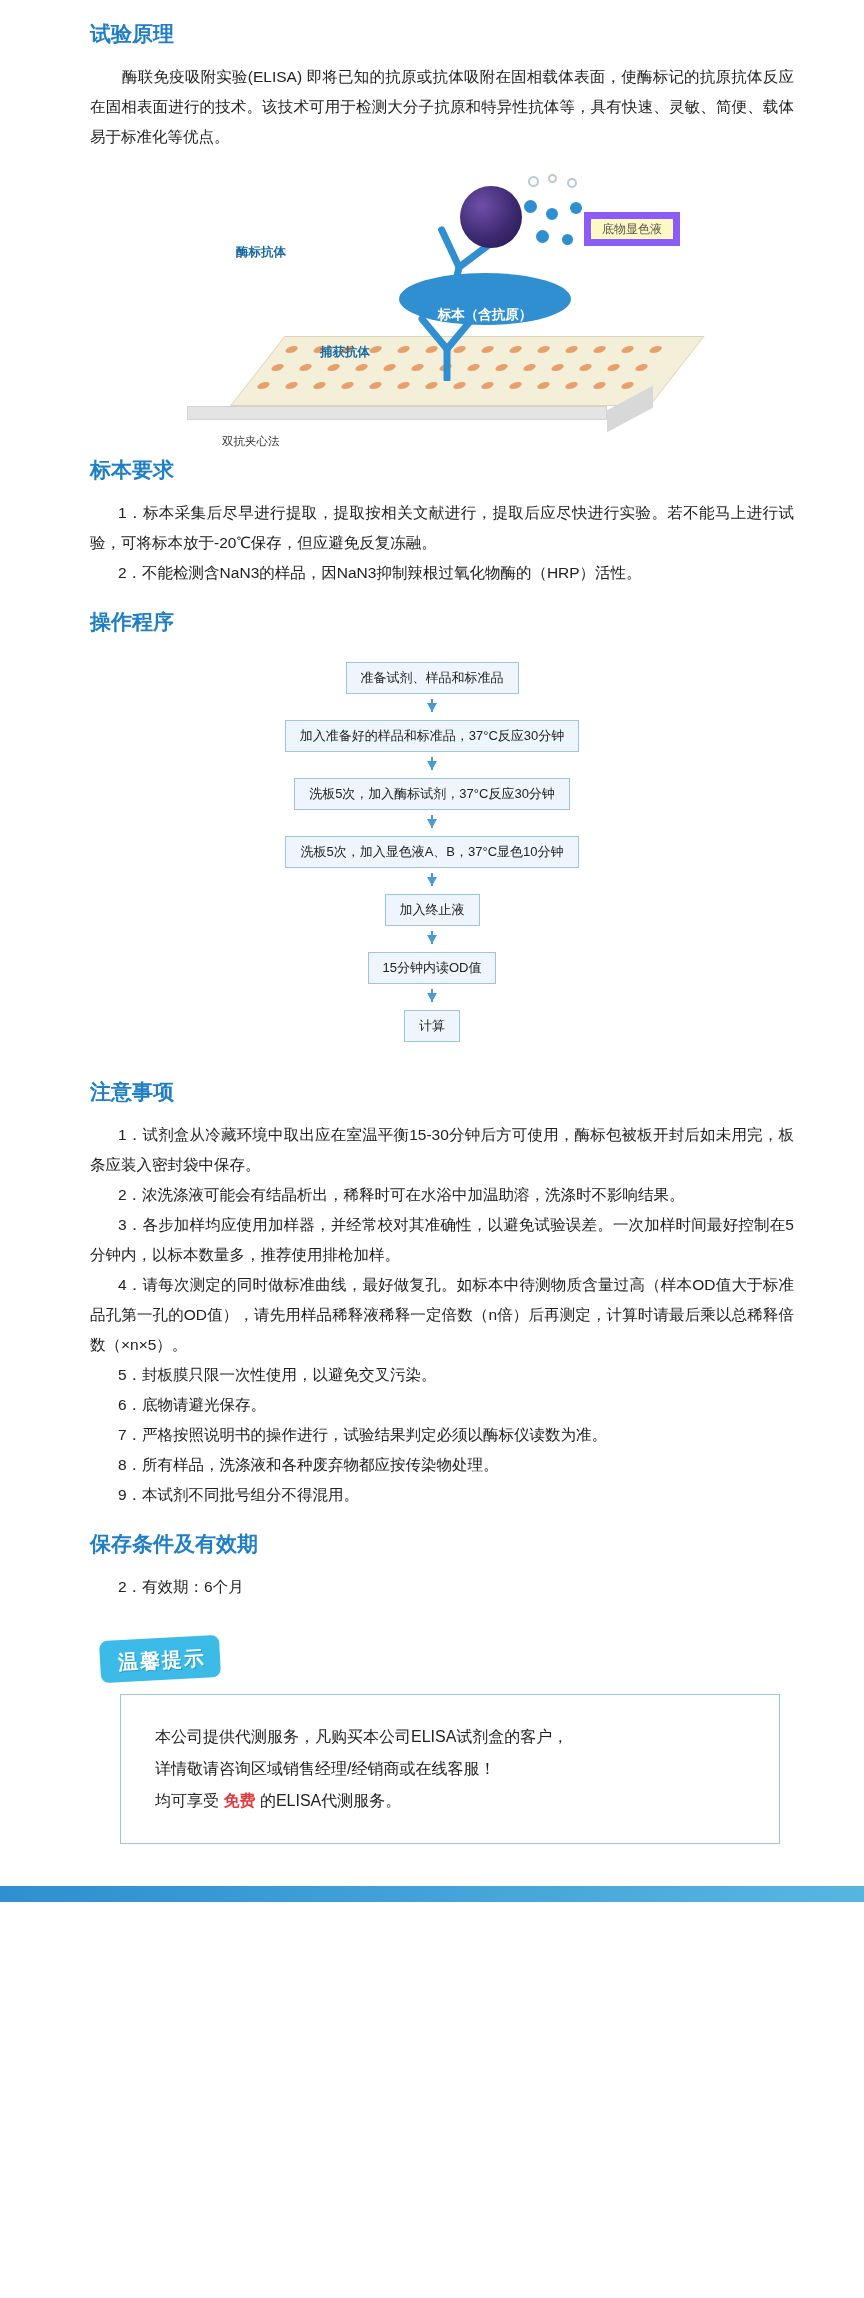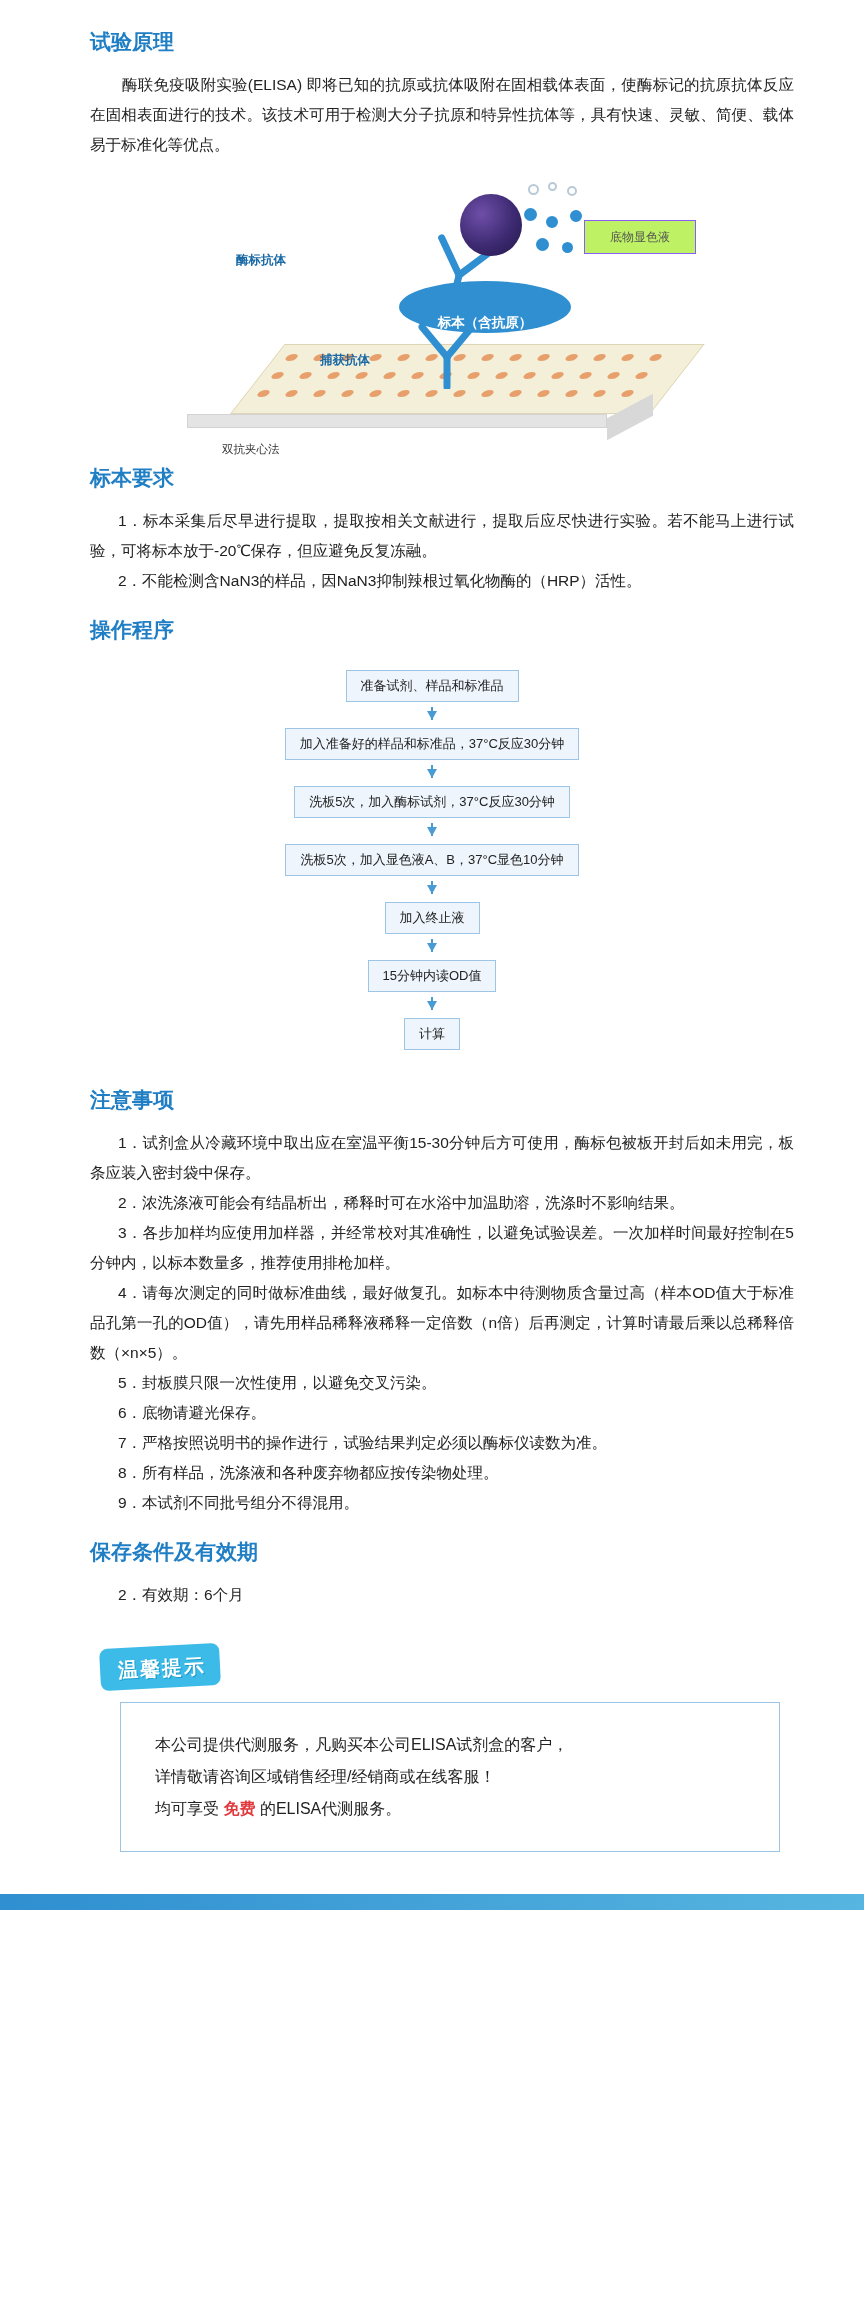--- a/index.html
+++ b/index.html
@@ -85,22 +85,22 @@
   .sphere {
     position:absolute; left: 290px; top: 20px; width: 62px; height: 62px; border-radius: 50%;
     background: radial-gradient(circle at 35% 32%, #6f4fa8 0%, #3d2a72 55%, #241748 100%);
   }
   .dots-circle {
     position:absolute; left: 352px; top: 8px; width: 110px; height: 90px;
   }
   .dot { position:absolute; border-radius:50%; border: 2px solid #2f8fd0; }
   .dot.filled { background: #2f8fd0; }
   .substrate-box {
-    position:absolute; left: 414px; top: 46px; width: 112px; height: 34px;
-    background: #bef264; border: 1px solid #8b5cf6;
+    position:absolute; left: 414px; top: 46px; width: 96px; height: 34px;
+    background: #fef9c3; border: 7px solid #8b5cf6;
     font-size: 12px; color: #555; display:flex; align-items:center; justify-content:center;
   }
   .fig-caption {
     position:absolute; left: 222px; top: 268px; font-size: 11.5px; color:#333;
   }
 
   
   .flow { width: 864px; padding: 12px 0 10px 0; }
   .flow-box {
     margin: 0 auto;
@@ -154,21 +154,21 @@
     background: linear-gradient(90deg,#2f8fd0 0%, #57b6e0 100%);
   }
   .spacer-sm { height: 14px; }
   .spacer-md { height: 26px; }
 </style>
 </head>
 <body>
 
 <div class="page">
 
-  <div class="section sec-pad" style="padding-top:28px;">
+  <div class="section sec-pad" style="padding-top:20px;">
     <h2 class="section-title">试验原理</h2>
     <p class="body-text indent">酶联免疫吸附实验(ELISA) 即将已知的抗原或抗体吸附在固相载体表面，使酶标记的抗原抗体反应在固相表面进行的技术。该技术可用于检测大分子抗原和特异性抗体等，具有快速、灵敏、简便、载体易于标准化等优点。</p>
   </div>
 
   <div class="figure-wrap">
     <div class="fig-inner">
 
       <div class="plate">
         <div class="top"></div>
         <div class="wells">

